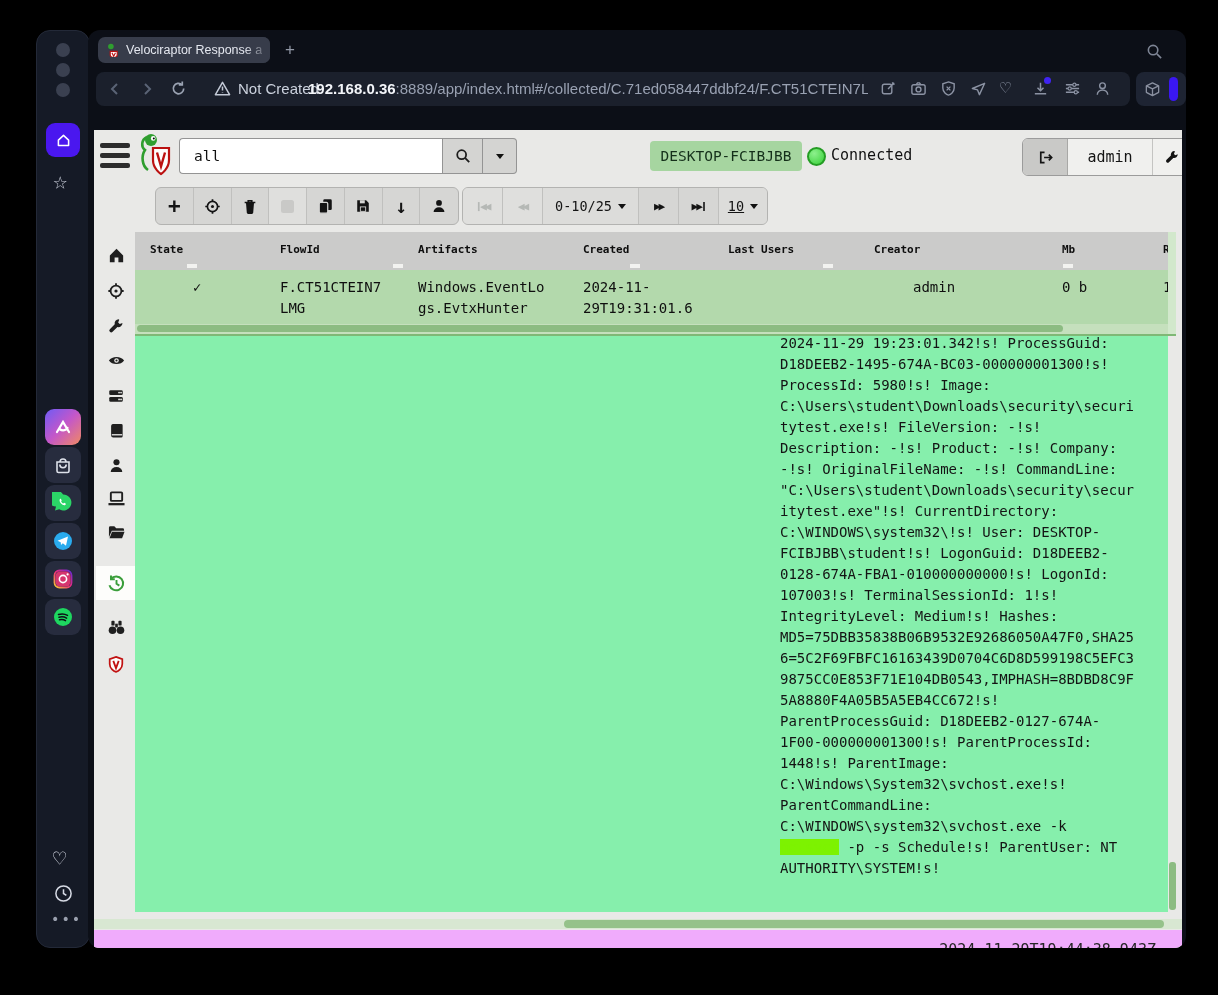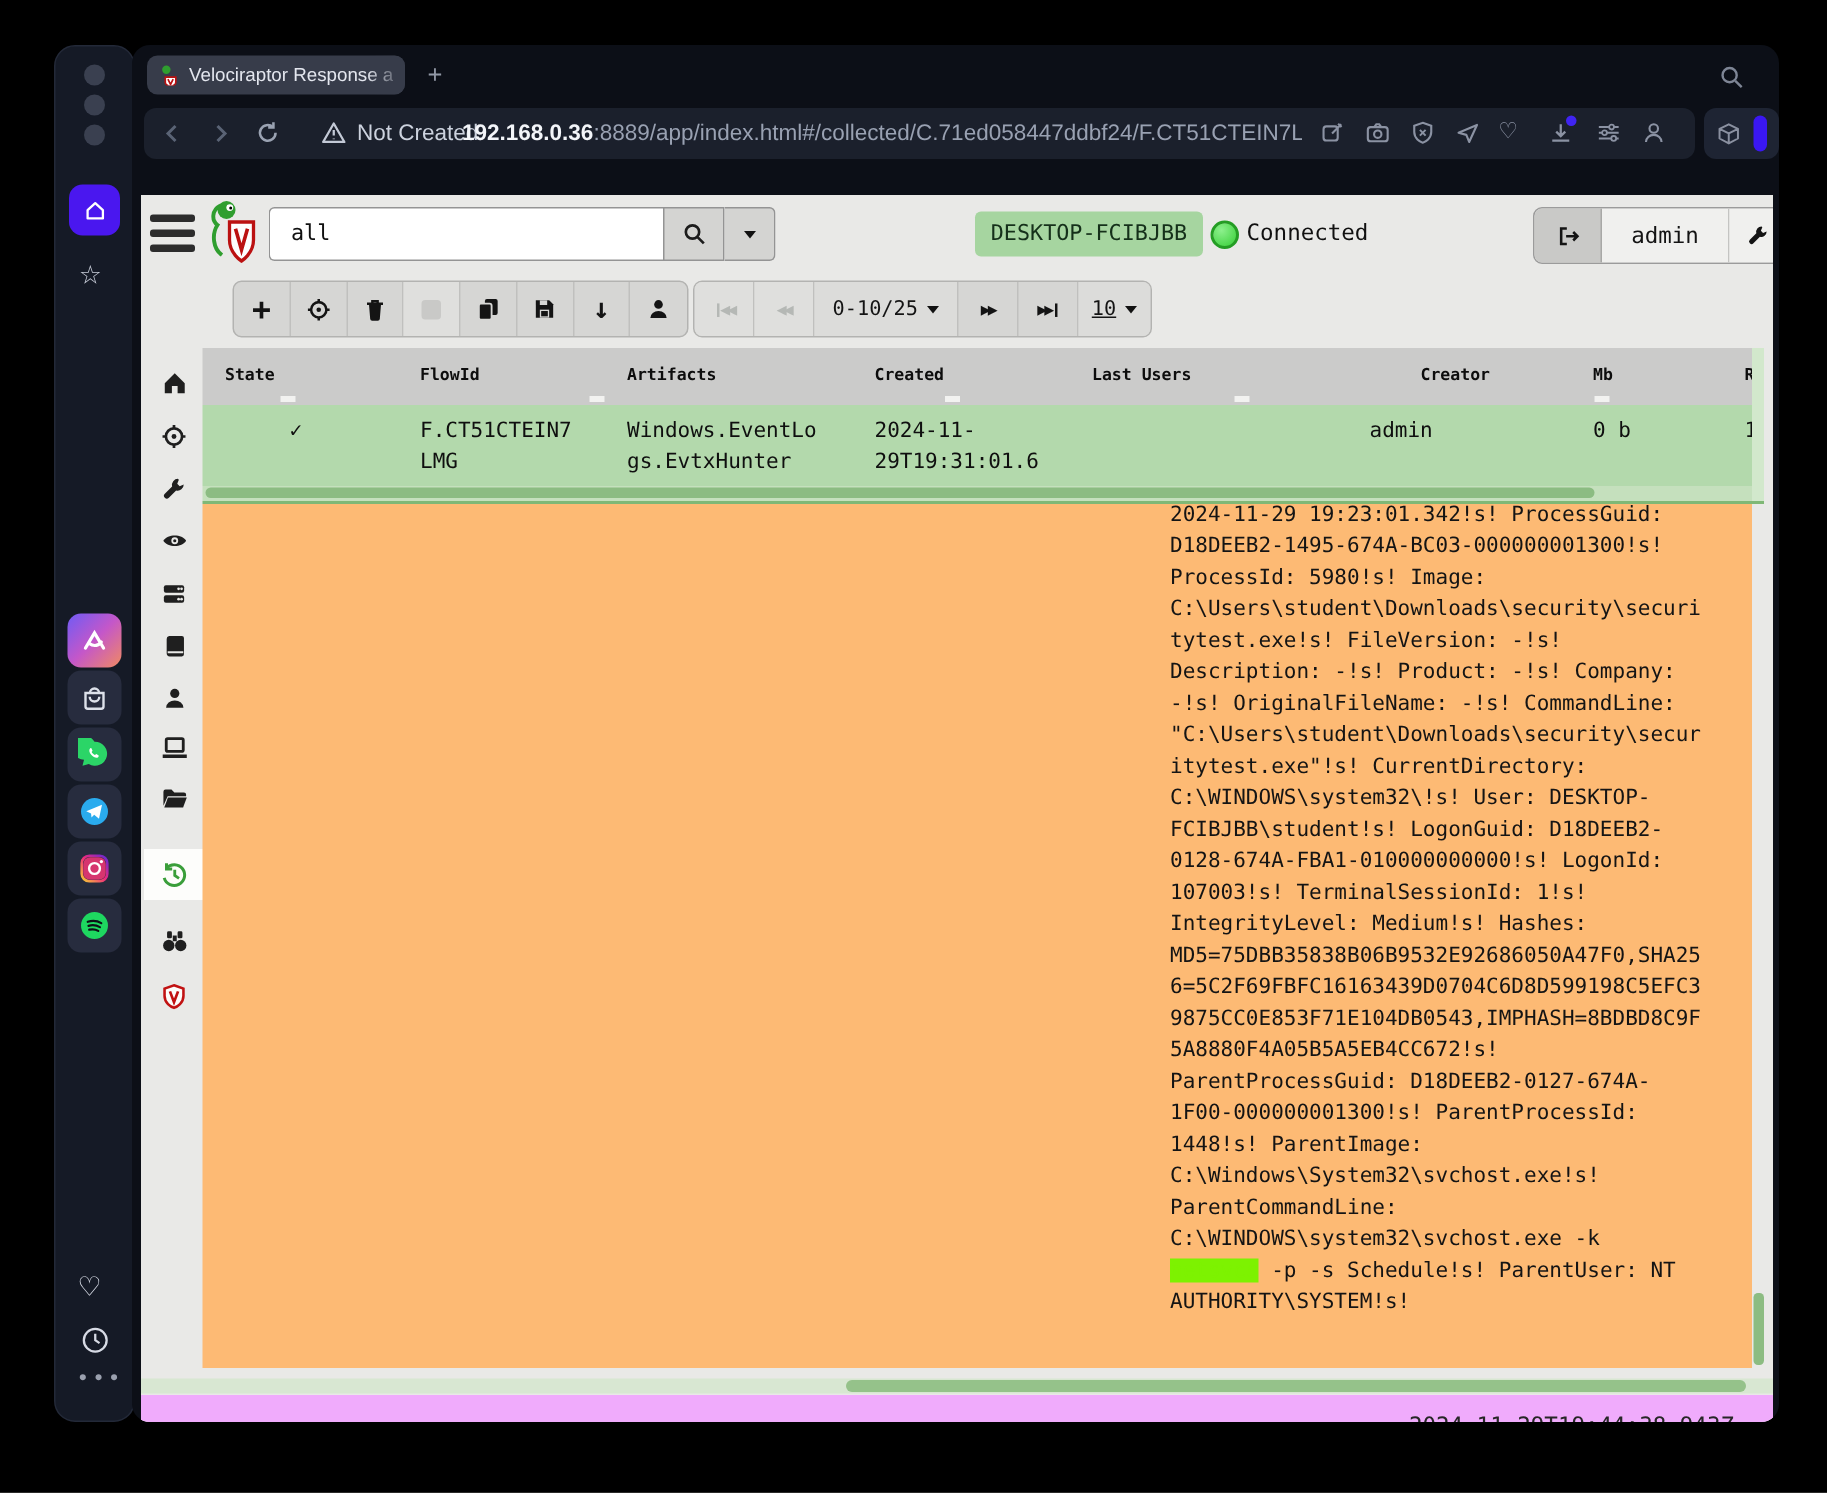--- a/index.html
+++ b/index.html
@@ -432,21 +432,21 @@
             </svg>
         </div>
       </div>
 
       <div class="abs" style="left:41px;top:102px;width:1033px;height:38px;background:#cbcbca;"></div>
       <div class="abs th" style="left:56px;">State</div>
       <div class="abs th" style="left:186px;">FlowId</div>
       <div class="abs th" style="left:324px;">Artifacts</div>
       <div class="abs th" style="left:489px;">Created</div>
       <div class="abs th" style="left:634px;">Last Users</div>
-      <div class="abs th" style="left:853px;">Creator</div>
+      <div class="abs th" style="left:780px;">Creator</div>
       <div class="abs th" style="left:968px;">Mb</div>
       <div class="abs th" style="left:1069px;">R</div>
       <div class="abs tick" style="left:93px;"></div>
       <div class="abs tick" style="left:299px;"></div>
       <div class="abs tick" style="left:536px;"></div>
       <div class="abs tick" style="left:729px;"></div>
       <div class="abs tick" style="left:969px;"></div>
 
       <div class="abs" style="left:41px;top:140px;width:1033px;height:54px;background:#b3d9ac;"></div>
       <div class="abs cell" style="left:99px;">✓</div>
@@ -455,21 +455,21 @@
       <div class="abs cell" style="left:489px;width:113px;">2024-11-29T19:31:01.6</div>
       <div class="abs cell" style="left:819px;">admin</div>
       <div class="abs cell" style="left:968px;">0 b</div>
       <div class="abs cell" style="left:1069px;">1</div>
 
       <div class="abs" style="left:41px;top:194px;width:1033px;height:10px;background:#c5e0bd;"></div>
       <div class="abs" style="left:43px;top:195px;width:926px;height:7px;border-radius:3.5px;background:#8cbc82;"></div>
       <div class="abs" style="left:1074px;top:102px;width:8px;height:102px;background:#d2e8cc;"></div>
       <div class="abs" style="left:41px;top:204px;width:1041px;height:2px;background:#7fb876;"></div>
 
-      <div class="abs" style="left:41px;top:206px;width:1033px;height:576px;background:#fdba74;overflow:hidden;">
+      <div class="abs" style="left:41px;top:206px;width:1033px;height:576px;background:#86efac;overflow:hidden;">
         <div class="abs logtxt" style="left:645px;top:-3px;"><span>2024-11-29 19:23:01.342!s! ProcessGuid: D18DEEB2-1495-674A-BC03-000000001300!s! ProcessId: 5980!s! Image: C:\Users\student\Downloads\security\securitytest.exe!s! FileVersion: -!s! Description: -!s! Product: -!s! Company: -!s! OriginalFileName: -!s! CommandLine: "C:\Users\student\Downloads\security\securitytest.exe"!s! CurrentDirectory: C:\WINDOWS\system32\!s! User: DESKTOP-FCIBJBB\student!s! LogonGuid: D18DEEB2-0128-674A-FBA1-010000000000!s! LogonId: 107003!s! TerminalSessionId: 1!s! IntegrityLevel: Medium!s! Hashes: MD5=75DBB35838B06B9532E92686050A47F0,SHA256=5C2F69FBFC16163439D0704C6D8D599198C5EFC39875CC0E853F71E104DB0543,IMPHASH=8BDBD8C9F5A8880F4A05B5A5EB4CC672!s! ParentProcessGuid: D18DEEB2-0127-674A-1F00-000000001300!s! ParentProcessId: 1448!s! ParentImage: C:\Windows\System32\svchost.exe!s! ParentCommandLine: C:\WINDOWS\system32\svchost.exe -k </span><span class="hl">netsvcs</span><span> -p -s Schedule!s! ParentUser: NT AUTHORITY\SYSTEM!s!</span></div>
       </div>
       <div class="abs" style="left:1075px;top:732px;width:7px;height:48px;border-radius:3px;background:#8cbc82;"></div>
 
       <div class="abs" style="left:0;top:789px;width:1088px;height:10px;background:#d8e7d2;"></div>
       <div class="abs" style="left:470px;top:790px;width:600px;height:8px;border-radius:4px;background:#95c28a;"></div>
 
       <div class="abs" style="left:0;top:800px;width:1088px;height:40px;background:#f0abfc;text-align:right;line-height:40px;font-size:15px;color:#262626;padding-right:26px;box-sizing:border-box;">
         <span>2024-11-29T19:44:38.943Z</span>
       </div>

